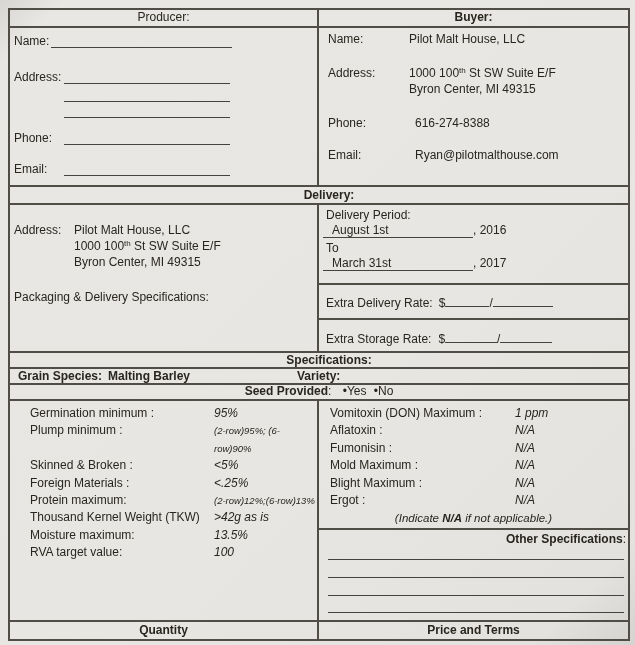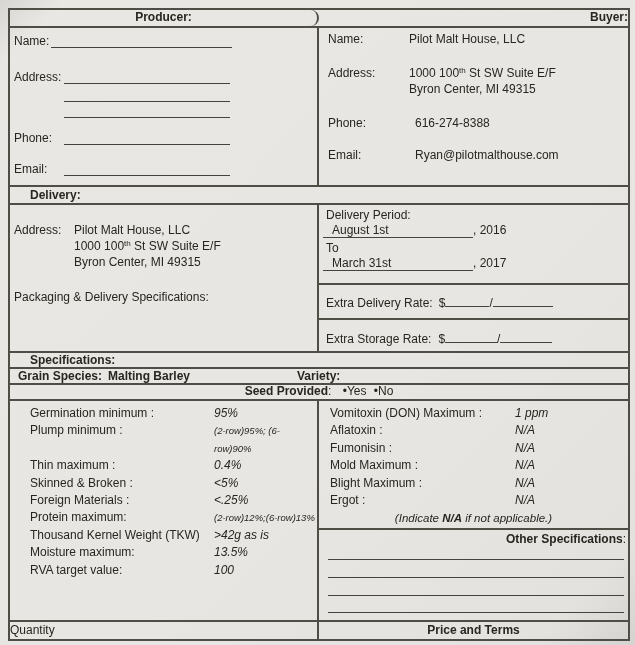--- a/index.html
+++ b/index.html
@@ -9,28 +9,28 @@
     font-family:"Liberation Sans",sans-serif;color:#28261f;font-size:12px;
   }
   .form{
     position:absolute;left:8px;top:8px;width:618px;height:629px;
     border:2px solid #504d47;display:flex;flex-direction:column;
   }
   .b{font-weight:bold;}
   .abs{position:absolute;}
   
   .row-a{flex:none;height:16px;display:flex;border-bottom:2px solid #504d47;}
-  .row-a .hl{width:307px;border-right:2px solid #504d47;text-align:center;font-weight:bold;line-height:15px;border-radius:8px;}
-  .row-a .hr{flex:1;text-align:right;font-weight:bold;line-height:15px;}
+  .row-a .hl{width:307px;border-right:2px solid #504d47;text-align:center;font-weight:normal;line-height:15px;}
+  .row-a .hr{flex:1;text-align:center;font-weight:bold;line-height:15px;}
   
   .row-b{flex:none;height:157px;display:flex;border-bottom:2px solid #504d47;}
   .row-b .cl{width:307px;border-right:2px solid #504d47;position:relative;}
   .row-b .cr{flex:1;position:relative;}
   
-  .row-head{flex:none;border-bottom:2px solid #504d47;font-weight:bold;padding-left:20px;}
+  .row-head{flex:none;border-bottom:2px solid #504d47;text-align:center;font-weight:bold;padding-left:20px;}
   .h16{height:16px;line-height:16px;}
   .h14{height:14px;line-height:14px;}
   
   .row-d{flex:none;height:146px;display:flex;border-bottom:2px solid #504d47;}
   .row-d .cl{width:307px;border-right:2px solid #504d47;position:relative;}
   .row-d .cr{flex:1;display:flex;flex-direction:column;}
   .d1{flex:none;height:78px;border-bottom:2px solid #504d47;position:relative;}
   .d2{flex:none;height:33px;border-bottom:2px solid #504d47;position:relative;}
   .d3{flex:1;position:relative;}
   
@@ -45,21 +45,21 @@
   .srow .sl{flex:none;width:184px;}
   .srow .sv{flex:1;font-style:italic;}
   .sv.small{font-size:9.5px;}
   .srow-r{padding-left:11px;}
   .srow-r .sl{width:185px;}
   .note{text-align:center;font-style:italic;font-size:11.5px;margin-top:3px;}
   .h-other{border-top:2px solid #504d47;margin-top:4px;flex:1;padding:2px 2px 0 7px;text-align:right;}
   .oline{border-bottom:1.5px solid #45433e;}
   
   .row-i{flex:none;height:17px;display:flex;}
-  .row-i .cl{width:307px;border-right:2px solid #504d47;text-align:left;font-weight:normal;line-height:17px;}
+  .row-i .cl{width:307px;border-right:2px solid #504d47;text-align:center;font-weight:bold;line-height:17px;}
   .row-i .cr{flex:1;text-align:center;font-weight:bold;line-height:17px;}
   
   .uline{border-bottom:1.5px solid #45433e;display:inline-block;}
   .fill-line{display:inline-block;border-bottom:1.5px solid #45433e;padding-left:9px;box-sizing:border-box;}
   .sup{font-size:8px;vertical-align:4px;}
   .frow{display:flex;align-items:baseline;}
 </style>
 </head>
 <body>
 
@@ -160,24 +160,20 @@
       <div class="cl">
         <div class="srow">
             <span class="sl">Germination minimum :</span>
             <span class="sv">95%</span>
           </div>
         <div class="srow">
             <span class="sl">Plump minimum :</span>
             <span class="sv small">(2-row)95%; (6-row)90%</span>
           </div>
         <div class="srow">
-            <span class="sl">Thin maximum :</span>
-            <span class="sv">0.4%</span>
-          </div>
-        <div class="srow">
             <span class="sl">Skinned &amp; Broken :</span>
             <span class="sv">&lt;5%</span>
           </div>
         <div class="srow">
             <span class="sl">Foreign Materials :</span>
             <span class="sv">&lt;.25%</span>
           </div>
         <div class="srow">
             <span class="sl">Protein maximum:</span>
             <span class="sv small">(2-row)12%;(6-row)13%</span>

